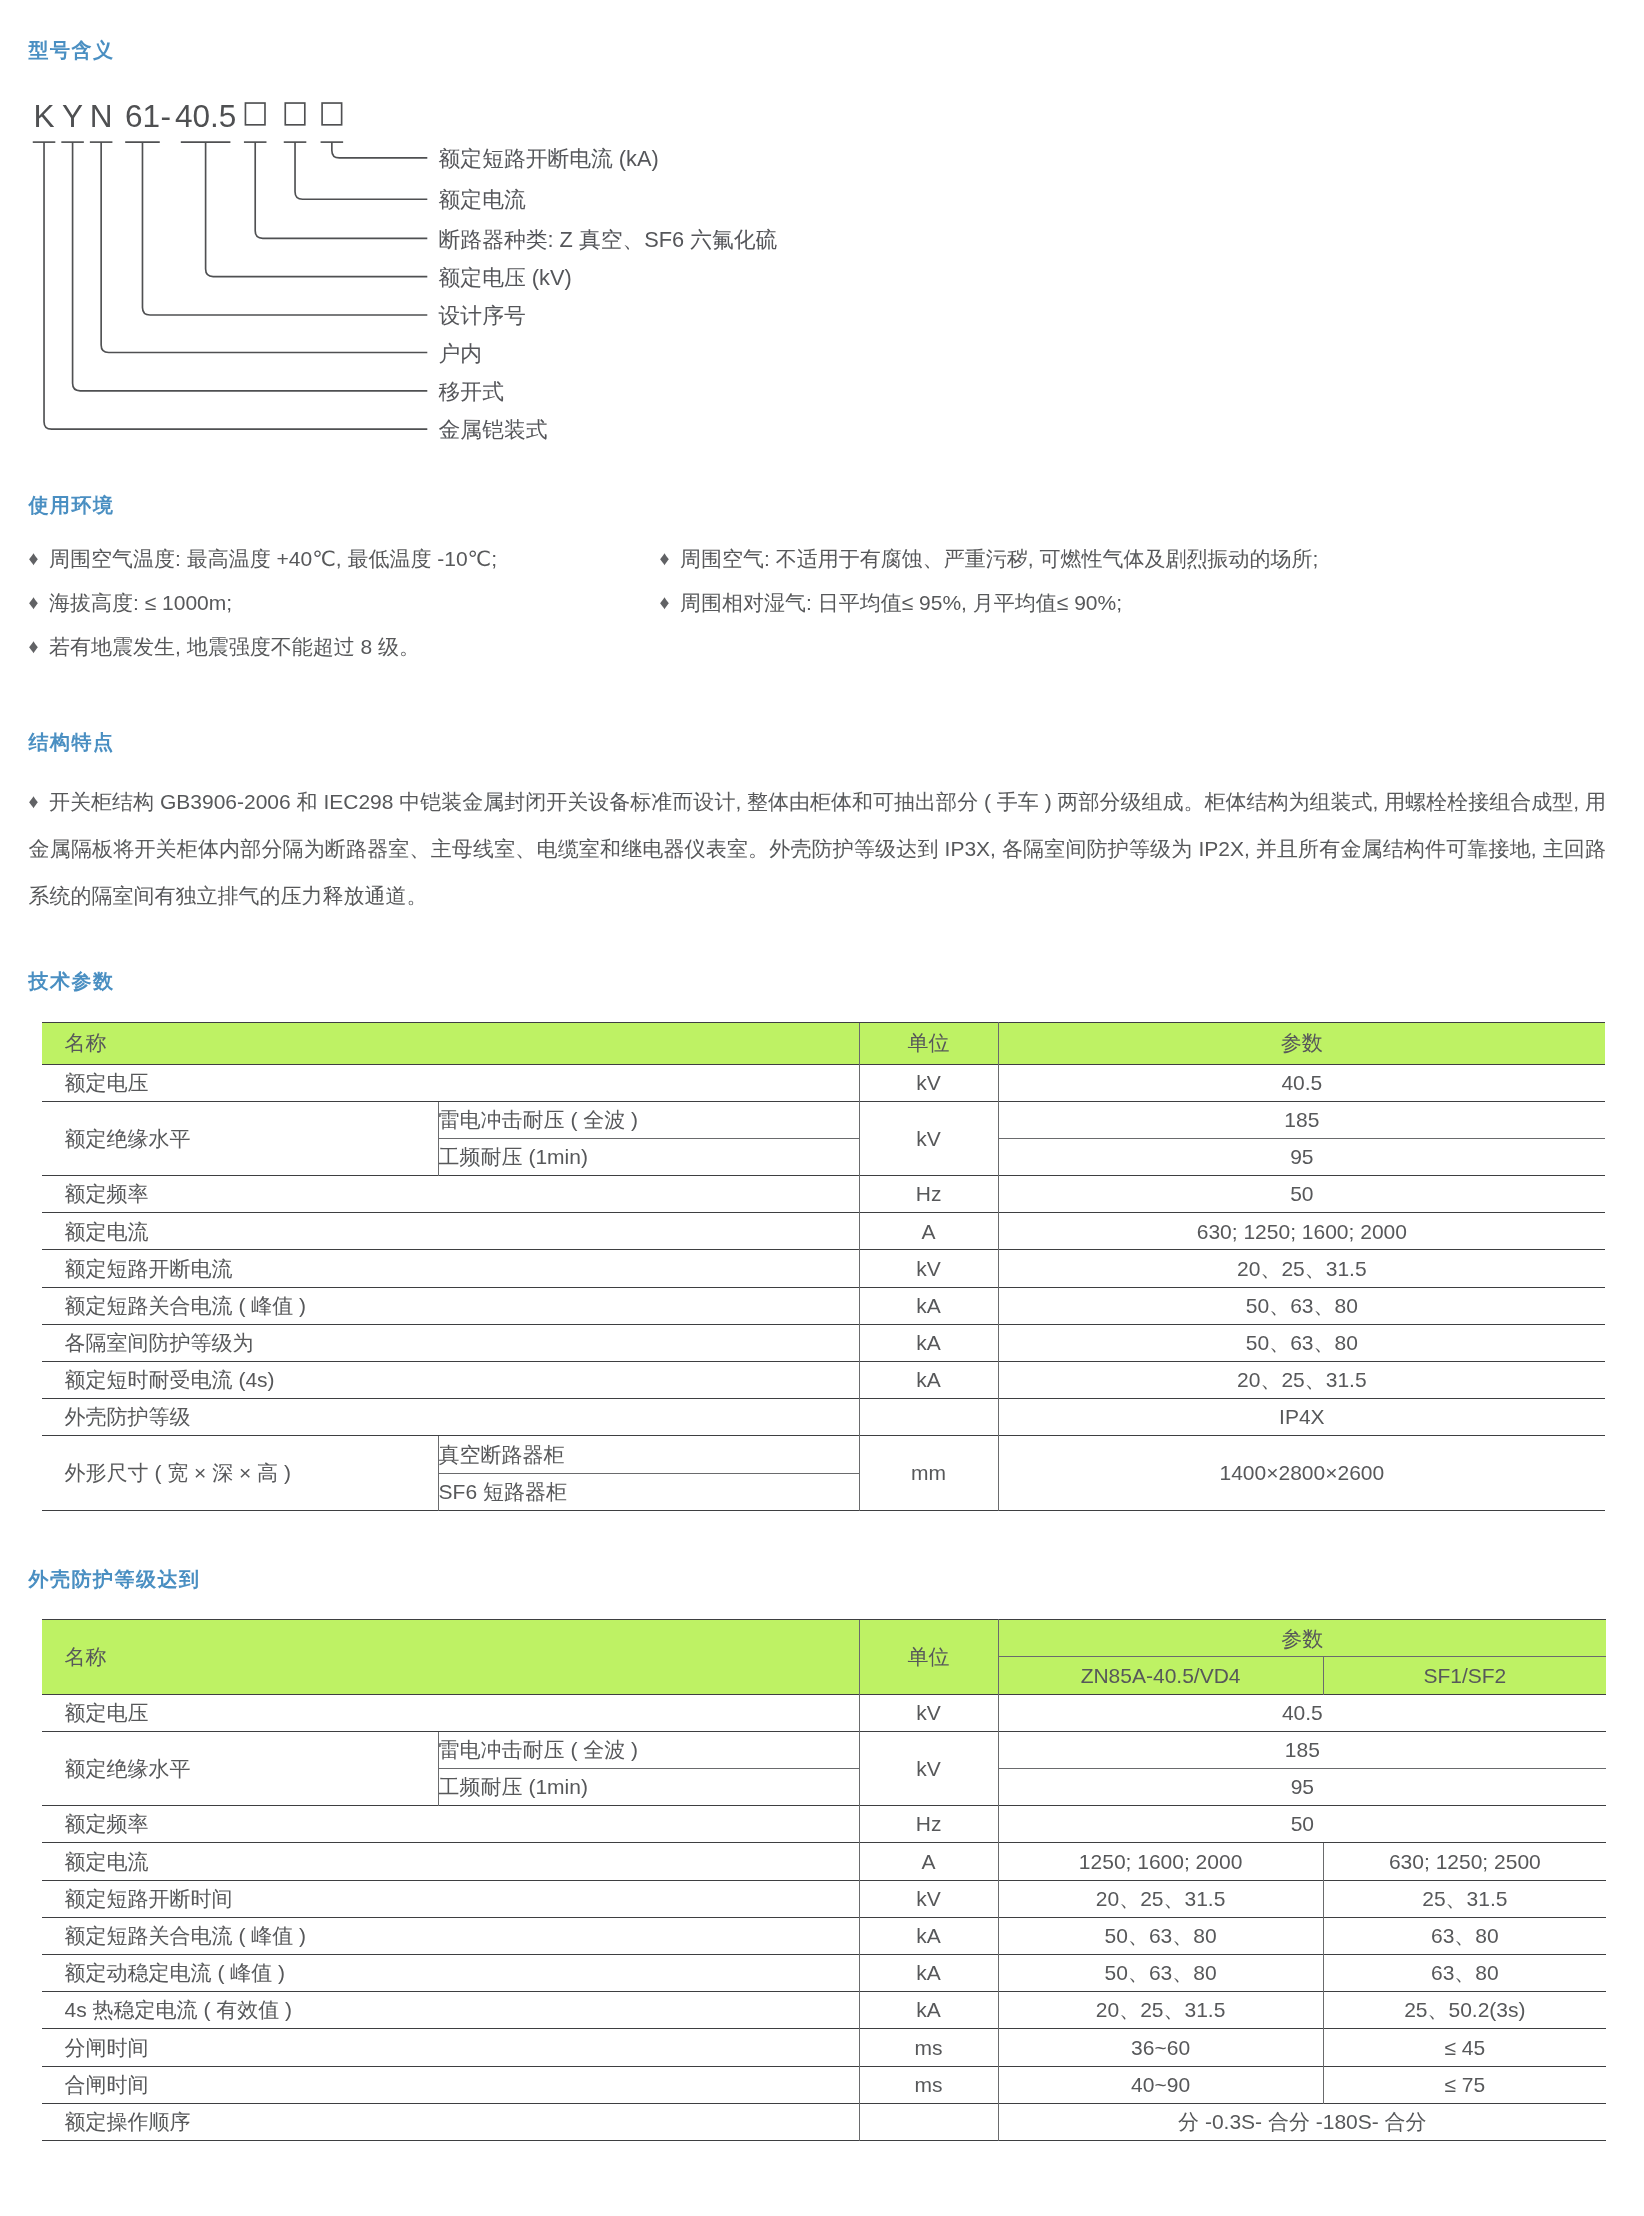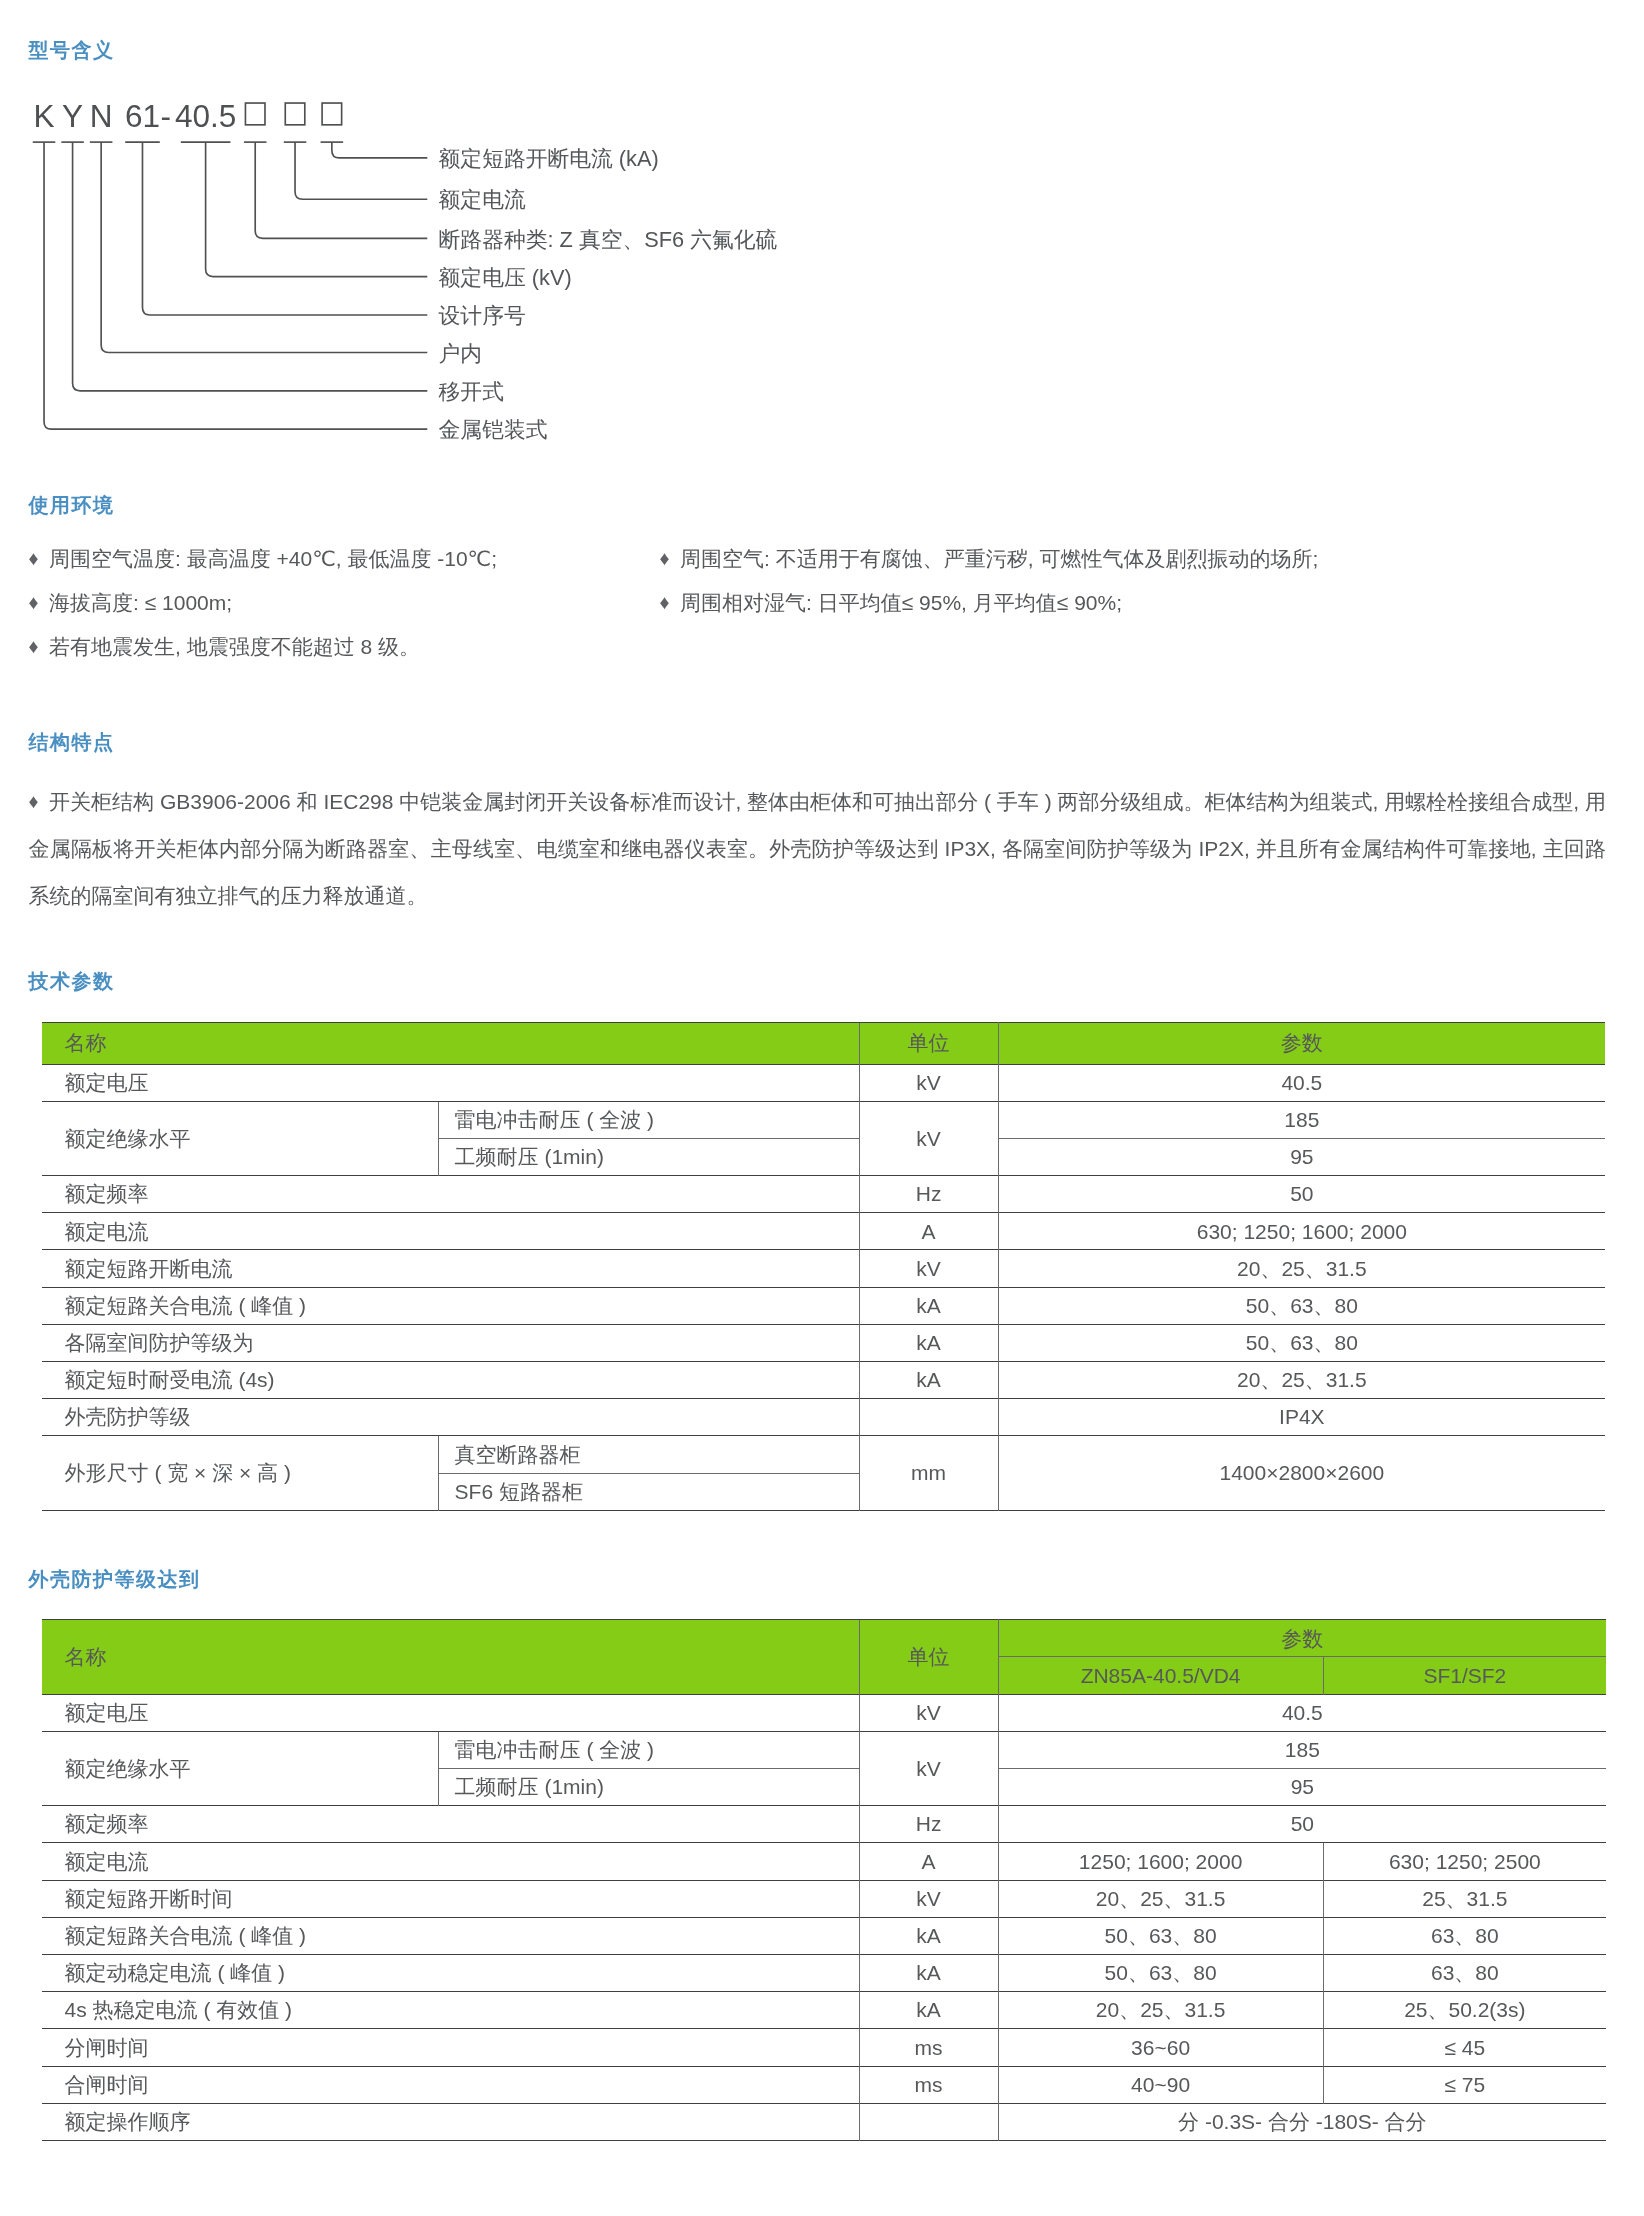--- a/index.html
+++ b/index.html
@@ -37,25 +37,25 @@
   .features-body{margin-top:18px;}
   .para{font-size:21px;line-height:47px;text-align:justify;margin:0 0 4.5px 0;}
 
   
   table{
     border-collapse:collapse;table-layout:fixed;width:1563px;
     margin:22.5px 0 0 13.5px;font-size:21px;color:#57585a;
     border-top:1.5px solid #3e3f41;border-bottom:1.5px solid #3e3f41;
   }
   th,td{font-weight:normal;padding:5.3px 9px;line-height:25.6px;border-top:1.5px solid #3e3f41;vertical-align:middle;}
-  thead th{background:#84cc16;}
+  thead th{background:#bef264;}
   .name{text-align:left;padding-left:22.5px;}
   .c{text-align:center;}
   .unit{border-left:0.8px solid #6a6b6d;border-right:0.8px solid #6a6b6d;}
-  .sub{border-left:0.8px solid #6a6b6d;padding-left:16px;text-align:left;}
+  .sub{border-left:0.8px solid #6a6b6d;padding-left:0;text-align:left;}
   .p2{border-left:0.8px solid #6a6b6d;margin-top:19px;}
   tr.minor td{border-top:0.8px solid #6a6b6d;}
   thead tr.subhd th{border-top:0.8px solid #6a6b6d;}
   thead th.taller{padding-top:7.5px;padding-bottom:7.5px;}
 </style>
 </head>
 <body>
 
 <h2 class="sec-title" id="title-model">型号含义</h2>
 

